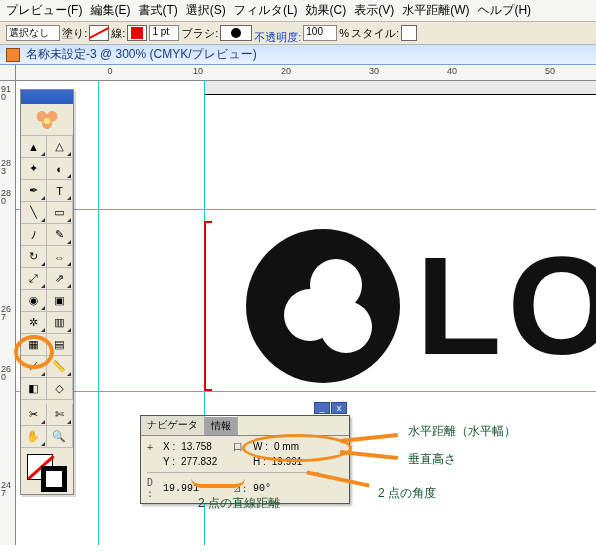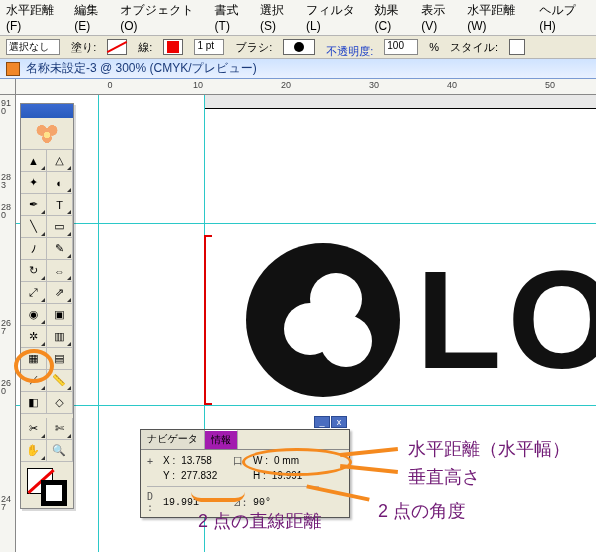--- a/index.html
+++ b/index.html
@@ -3,21 +3,21 @@
 <meta charset="utf-8">
 <style>
   * { box-sizing: border-box; margin: 0; padding: 0; font-family: "MS UI Gothic", "Meiryo", sans-serif; }
   body { width: 596px; height: 552px; background: #fff; font-size: 11px; overflow: hidden; position: relative; }
 
   
   .menubar { display: flex; gap: 8px; padding: 2px 6px; background: #f5f5f1; font-size: 12px; }
   .menubar span { cursor: default; }
 
   
-  .ctrlbar { display: flex; align-items: center; gap: 11px; padding: 3px 6px; border-top: 1px solid #b5b5b5; border-bottom: 1px solid #b5b5b5; background: #ece9d8; font-size: 11px; height: 24px; }
+  .ctrlbar { display: flex; align-items: center; gap: 2px; padding: 3px 6px; border-top: 1px solid #b5b5b5; border-bottom: 1px solid #b5b5b5; background: #ece9d8; font-size: 11px; height: 24px; }
   .dropdown-btn { display:inline-flex; align-items:center; border:1px solid #888; background:#fff; height:16px; font-size:10px; padding:0 2px;}
   .sel-box { width: 54px; }
   .swatch { width: 20px; height: 16px; border: 1px solid #666; display: inline-flex; align-items:center; justify-content:center; background:#fff; position:relative;}
   .swatch .redslash { position:absolute; width:22px; height:2px; background:#e00; transform:rotate(-28deg);}
   .swatch .redfill  { width:12px;height:12px;background:#e00; }
   .swatch .blackdot { width:10px;height:10px;background:#000;border-radius:50%; }
   .pt-input{ width:30px;height:16px;border:1px solid #888;background:#fff; padding:0 2px;font-size:10px;}
   .opacity-label{ color:#1a3ec7;margin-top:8px; }
   .opacity-input{ width:34px;height:16px;border:1px solid #888;background:#fff;padding:0 2px;font-size:10px;}
 
@@ -65,44 +65,43 @@
   
   .hl-circle{position:absolute;border:4px solid #f58a1f;border-radius:50%;pointer-events:none;z-index:6;}
   .hl1{left:14px; top:270px; width:40px;height:34px;}
 
   
   .panel{ position:absolute; left:140px; top:350px; width:210px; background:#ece9d8; border:1px solid #555; box-shadow:2px 2px 2px rgba(0,0,0,.25); z-index:7;}
   .panel .titlebuttons{position:absolute;top:-14px;right:2px;display:flex;gap:1px;}
   .panel .titlebuttons div{width:16px;height:12px;background:#4a6dc0;border:1px solid #2b4a93;color:#fff;font-size:9px;text-align:center;line-height:10px;}
   .panel .tabs{display:flex;border-bottom:1px solid #888;font-size:10px;}
   .panel .tab{padding:2px 6px;background:#e1dfd0;border-right:1px solid #aaa;}
-  .panel .tab.active{background:#a21caf;border-top:1px solid #fff;}
+  .panel .tab.active{background:#a3a3a3;border-top:1px solid #fff;}
   .panel .body{padding:4px 6px;font-size:10px;display:grid;grid-template-columns:16px 70px 20px 66px;row-gap:2px;align-items:center;}
   .panel .ic{color:#555;font-family:monospace;}
   .panel .val{font-family:"Courier New",monospace;white-space:nowrap;}
   .panel .sep-row{grid-column:1/5;border-top:1px solid #b5b5b5;height:1px;margin:2px 0;}
 
   
   .orange{position:absolute;border:3px solid #f58a1f;border-radius:50%;pointer-events:none;z-index:8;}
   .o-circ{left:242px;top:369px;width:110px;height:28px;}
   .o-und1{position:absolute;left:191px;top:413px;width:54px;height:10px;border:none;border-bottom:4px solid #f58a1f;border-radius:0 0 20px 20px;z-index:8;}
   .o-tail1{position:absolute;left:340px;top:371px;width:58px;height:0;border-top:4px solid #f58a1f;z-index:8;transform:rotate(-6deg);}
   .o-tail2{position:absolute;left:340px;top:388px;width:58px;height:0;border-top:4px solid #f58a1f;z-index:8;transform:rotate(6deg);}
   .o-tail3{position:absolute;left:306px;top:412px;width:64px;height:0;border-top:4px solid #f58a1f;z-index:8;transform:rotate(12deg);}
 
   
-  .annot{position:absolute;font-size:18px;color:#701a75;z-index:9;}
+  .annot{position:absolute;font-size:12px;color:#14532d;z-index:9;}
 </style>
 </head>
 <body>
 
 <div class="menubar">
-  <span>水平距離(F)</span>
+  <span>プレビュー(F)</span>
   <span>編集(E)</span>
-  <span>オブジェクト(O)</span>
   <span>書式(T)</span>
   <span>選択(S)</span>
   <span>フィルタ(L)</span>
   <span>効果(C)</span>
   <span>表示(V)</span>
   <span>水平距離(W)</span>
   <span>ヘルプ(H)</span>
 </div>
 
 <div class="ctrlbar">

